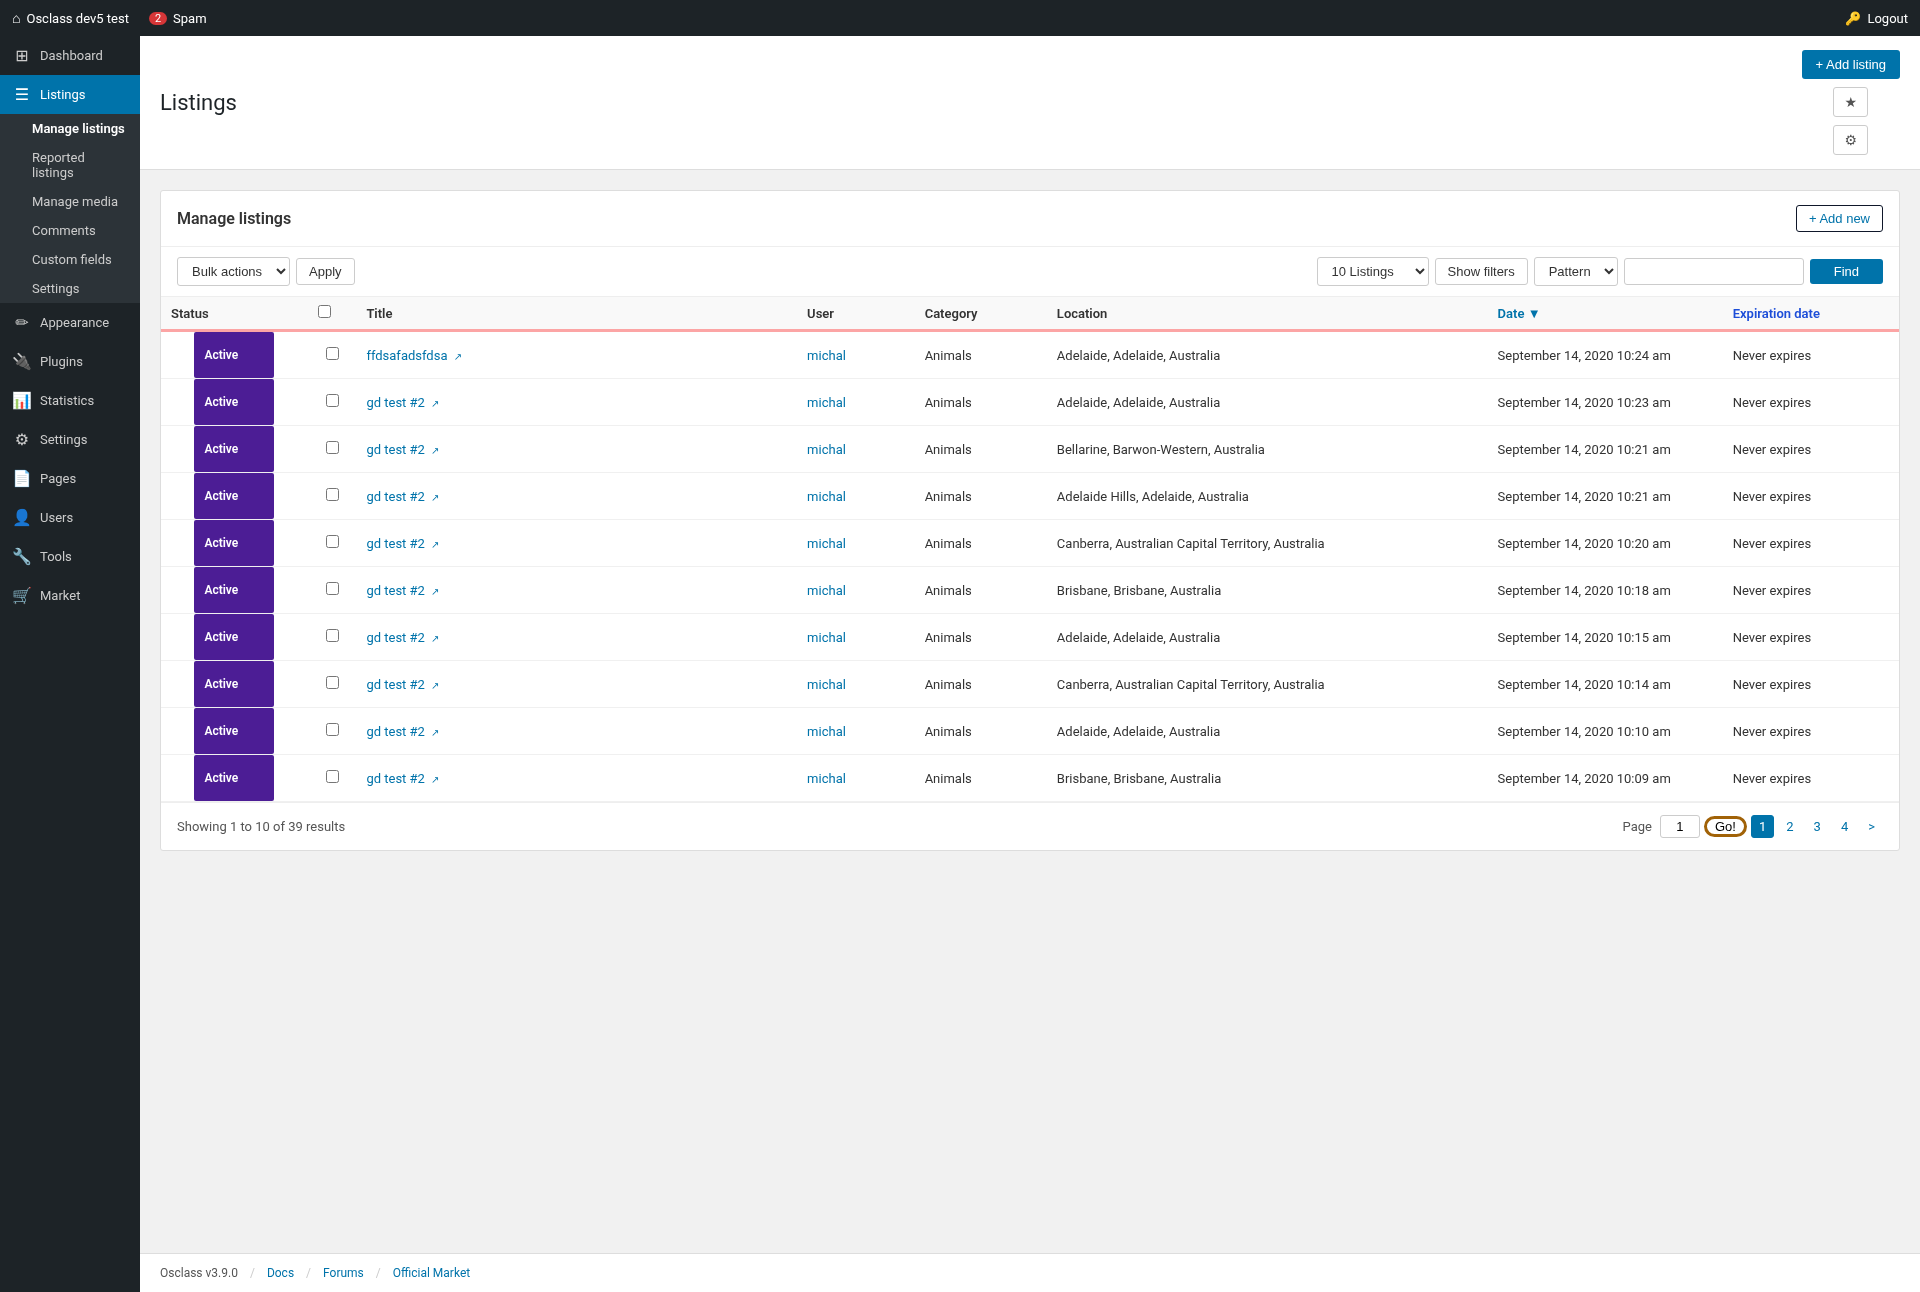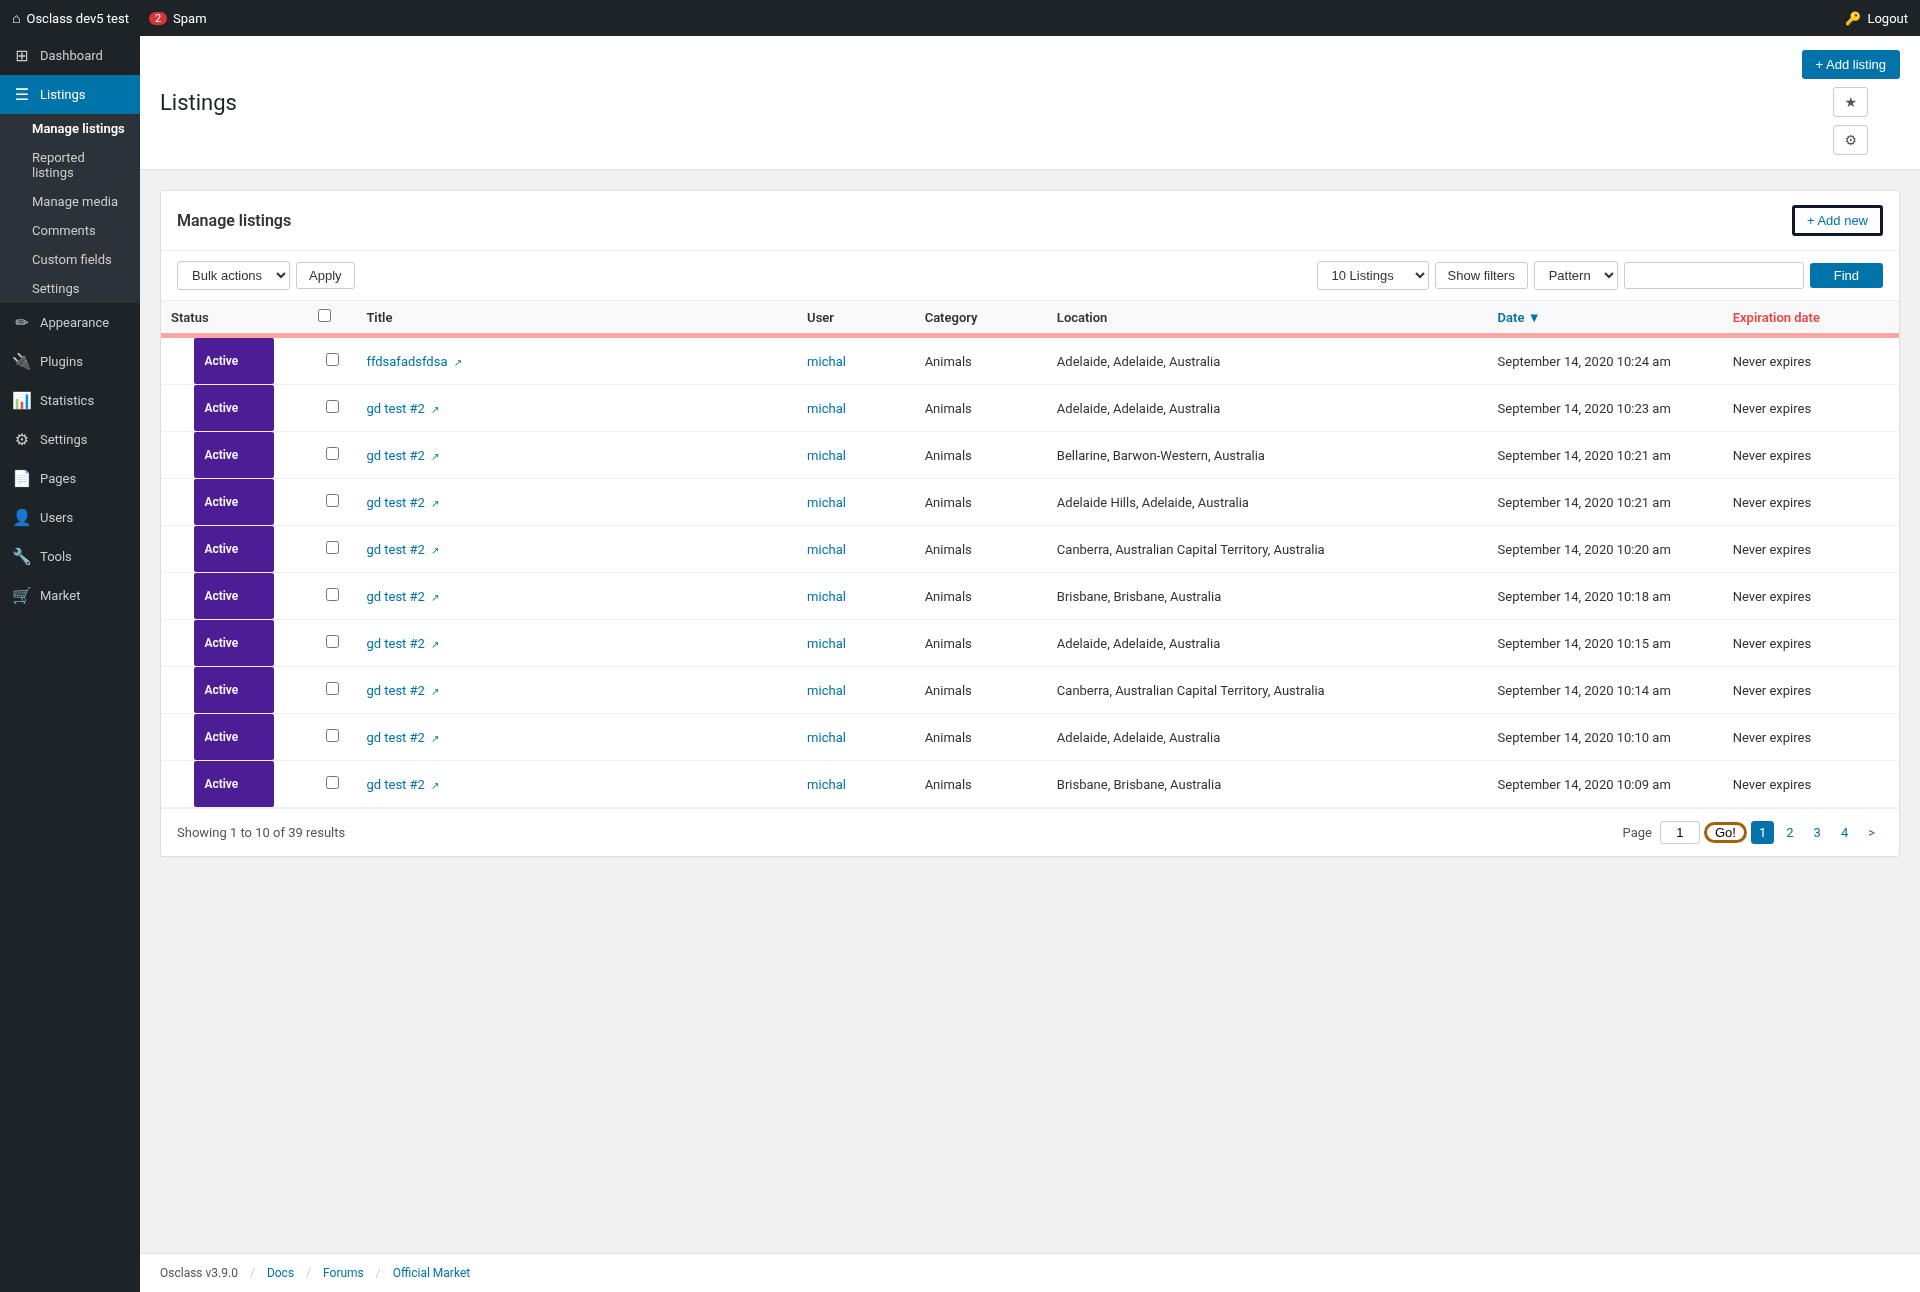--- a/index.html
+++ b/index.html
@@ -36,37 +36,37 @@
     .btn-primary { background: #0073aa; color: #fff; border: none; padding: 7px 14px; border-radius: 3px; cursor: pointer; font-size: 13px; display: flex; align-items: center; gap: 4px; }
     .btn-icon { background: #fff; border: 1px solid #ccc; padding: 6px 10px; border-radius: 3px; cursor: pointer; font-size: 14px; color: #555; }
 
     
     .content { padding: 20px; flex: 1; }
     .content-box { background: #fff; border: 1px solid #ddd; border-radius: 3px; }
 
     
     .manage-header { padding: 14px 16px; border-bottom: 1px solid #eee; display: flex; align-items: center; justify-content: space-between; }
     .manage-title { font-size: 16px; font-weight: 600; }
-    .btn-add-new { background: #fff; border: 3px solid #0f172a; color: #0073aa; padding: 5px 12px; border-radius: 3px; cursor: pointer; font-size: 13px; display: flex; align-items: center; gap: 4px; }
+    .btn-add-new { background: #fff; border: 1px solid #0f172a; color: #0073aa; padding: 5px 12px; border-radius: 3px; cursor: pointer; font-size: 13px; display: flex; align-items: center; gap: 4px; }
 
     
     .toolbar { padding: 10px 16px; border-bottom: 1px solid #eee; display: flex; align-items: center; justify-content: space-between; }
     .toolbar-left { display: flex; align-items: center; gap: 6px; }
     .toolbar-right { display: flex; align-items: center; gap: 6px; }
 
     .select-dropdown { border: 1px solid #ccc; border-radius: 3px; padding: 5px 10px; font-size: 13px; background: #fff; cursor: pointer; color: #333; }
     .btn-apply { background: #fff; border: 1px solid #ccc; padding: 5px 12px; border-radius: 3px; cursor: pointer; font-size: 13px; color: #333; }
     .btn-show-filters { background: #fff; border: 1px solid #ccc; padding: 5px 12px; border-radius: 3px; cursor: pointer; font-size: 13px; color: #333; }
     .search-input { border: 1px solid #ccc; border-radius: 3px; padding: 5px 8px; font-size: 13px; width: 180px; }
     .btn-find { background: #0073aa; color: #fff; border: none; padding: 5px 24px; border-radius: 3px; cursor: pointer; font-size: 13px; }
 
     
     .table-wrap { overflow-x: auto; }
     table { width: 100%; border-collapse: collapse; }
-    thead th { background: #f9f9f9; border-bottom: 5px solid #fca5a5; padding: 8px 10px; text-align: left; font-size: 13px; font-weight: 600; color: #333; white-space: nowrap; }
+    thead th { background: #f9f9f9; border-bottom: 3px solid #fca5a5; padding: 8px 10px; text-align: left; font-size: 13px; font-weight: 600; color: #333; white-space: nowrap; }
     thead th.sortable { color: #0073aa; cursor: pointer; }
     tbody tr { border-bottom: 1px solid #f0f0f0; }
     tbody td { padding: 8px 10px; vertical-align: middle; font-size: 13px; }
 
     .status-cell { width: 100px; text-align: center; padding: 0; }
     .status-badge { background: #4c1d95; color: #fff; padding: 16px 10px; font-size: 12px; font-weight: 600; border-radius: 2px; display: inline-block; width: 80px; text-align: left; }
 
     .checkbox-cell { width: 30px; text-align: center; }
     .title-link { color: #0073aa; text-decoration: none; cursor: pointer; }
     .ext-icon { font-size: 10px; color: #0073aa; margin-left: 3px; }
@@ -220,21 +220,21 @@
           <table>
             <thead>
               <tr>
                 <th class="col-status">Status</th>
                 <th class="col-checkbox"><input type="checkbox" style=""></th>
                 <th class="col-title">Title</th>
                 <th class="col-user">User</th>
                 <th class="col-category">Category</th>
                 <th class="col-location">Location</th>
                 <th class="col-date sortable" style="color:#0073aa;">Date <span>▼</span></th>
-                <th class="col-expiration sortable" style="color:#ef4444;">Expiration date</th>
+                <th class="col-expiration sortable" style="color:#1d4ed8;">Expiration date</th>
               </tr>
             </thead>
             <tbody id="table-body">
             <tr>
       <td class="status-cell col-status">
         <span class="status-badge">Active</span>
       </td>
       <td class="checkbox-cell col-checkbox">
         <input type="checkbox" style="">
       </td>

